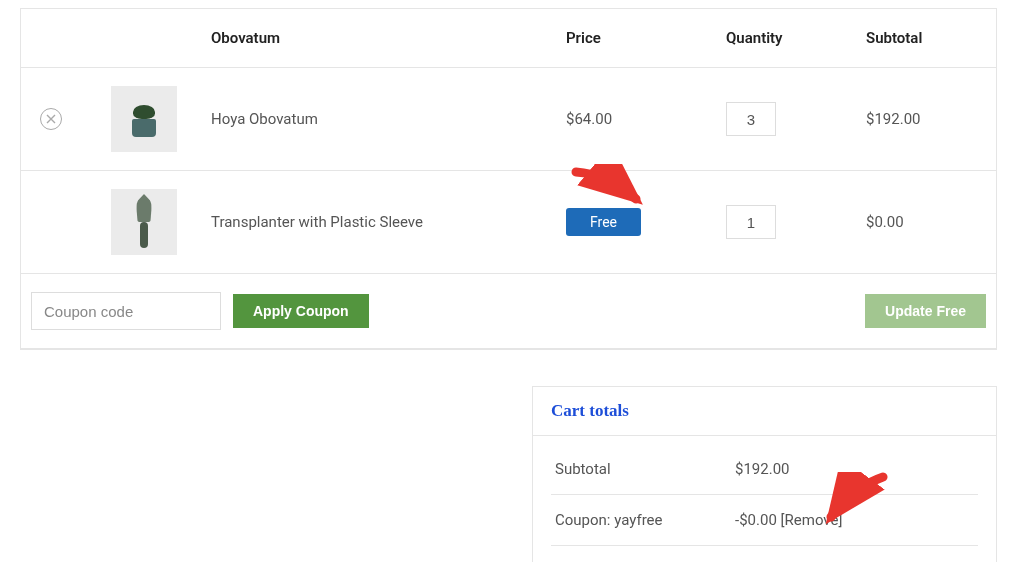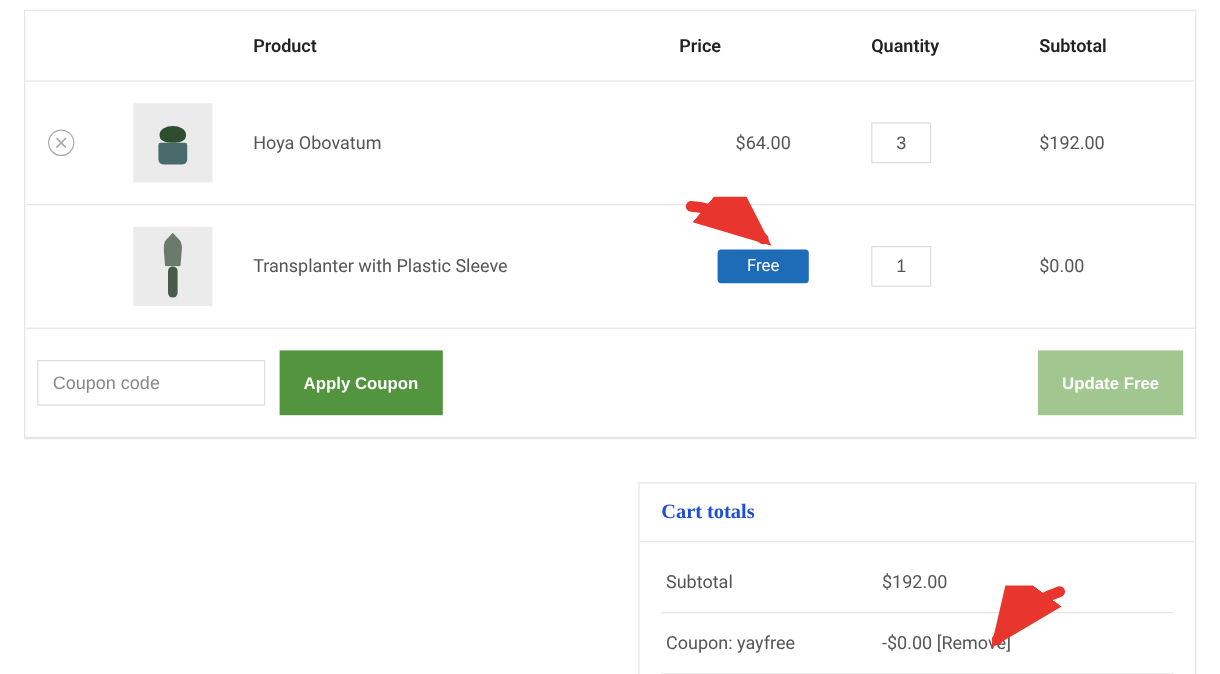--- a/index.html
+++ b/index.html
@@ -29,21 +29,21 @@
     }
     table.cart-table td {
       padding: 18px 10px;
       border-bottom: 1px solid #e5e5e5;
       vertical-align: middle;
       color: #555;
     }
     .col-remove { width: 60px; text-align: center;}
     .col-thumb { width: 120px; }
     .col-product { width: auto; }
-    .col-price { width: 160px; text-align: center; }
+    .col-price { width: 160px; }
     .col-qty { width: 140px; }
     .col-subtotal { width: 140px; }
     th.col-remove, th.col-thumb { }
     .remove-btn {
       display: inline-flex;
       width: 22px;
       height: 22px;
       border: 1.5px solid #aaa;
       border-radius: 50%;
       align-items: center;
@@ -132,21 +132,21 @@
       height: 38px;
       border: 1px solid #ddd;
       padding: 0 12px;
       font-size: 15px;
       color: #ec4899;
     }
     .coupon-input::placeholder { color: #888; }
     .btn {
       border: none;
       padding: 0 20px;
-      height: 54px;
+      height: 34px;
       font-size: 14px;
       font-weight: 600;
       cursor: pointer;
       color: #fff;
     }
     .btn-apply { background: #53953e; }
     .btn-update {
       background: #a2c690;
       margin-left: auto;
     }
@@ -186,21 +186,21 @@
   </style>
 </head>
 <body>
 
 <div class="cart-wrapper">
   <table class="cart-table">
     <thead>
       <tr>
         <th class="col-remove"></th>
         <th class="col-thumb"></th>
-        <th class="col-product">Product</th>
+        <th class="col-product">Obovatum</th>
         <th class="col-price">Price</th>
         <th class="col-qty">Quantity</th>
         <th class="col-subtotal">Subtotal</th>
       </tr>
     </thead>
     <tbody>
 
       <tr>
         <td class="col-remove">
           <span class="remove-btn">

